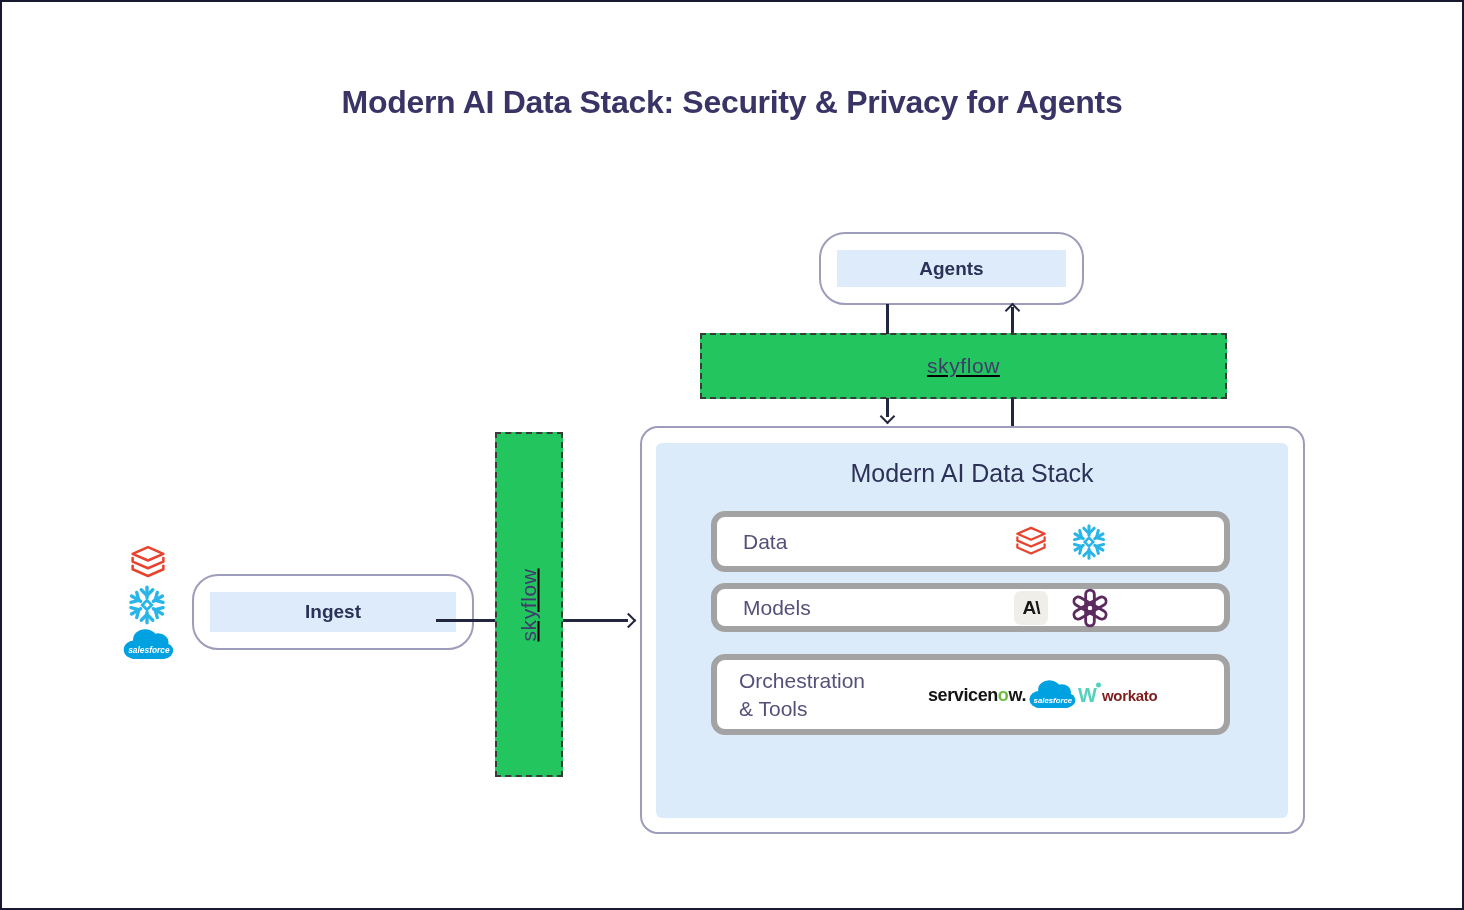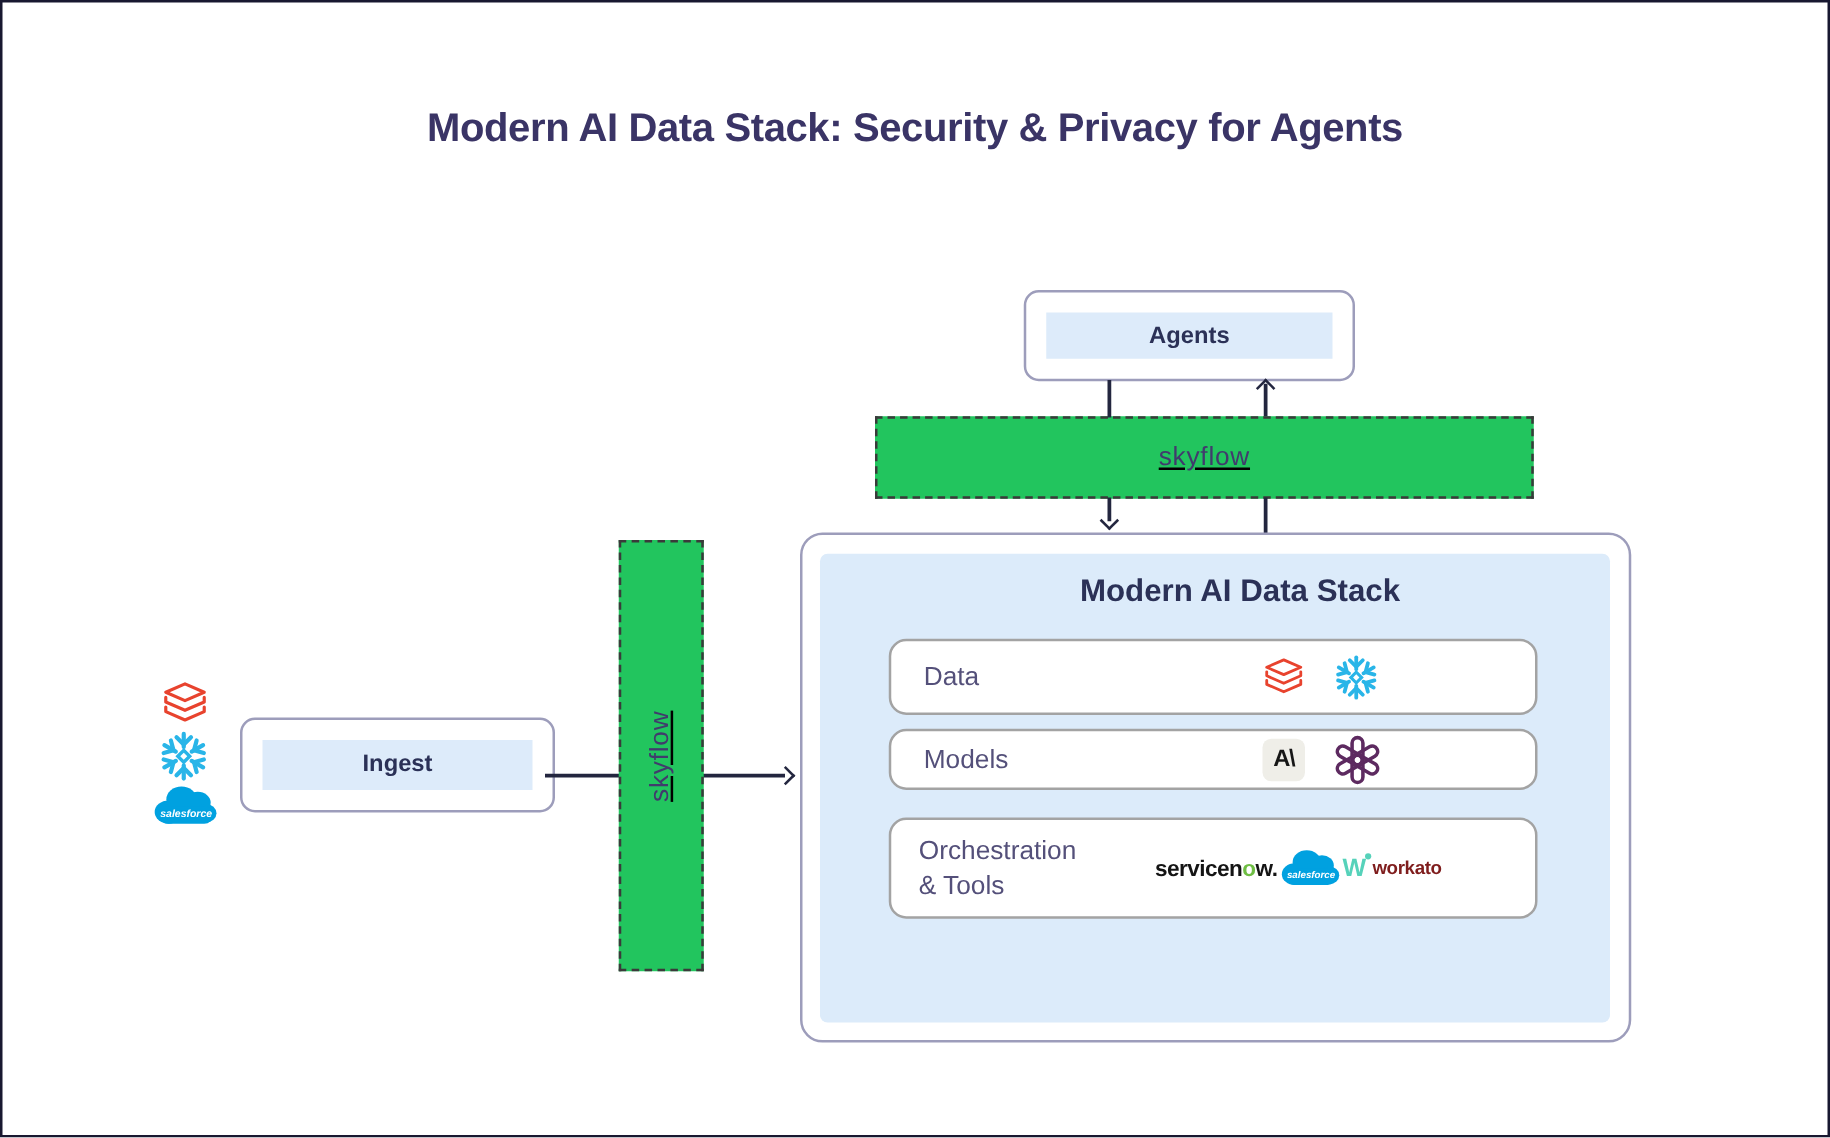--- a/index.html
+++ b/index.html
@@ -6,49 +6,49 @@
   .canvas{
     position:relative;width:1464px;height:910px;background:#ffffff;
     border:2px solid #181830;box-sizing:border-box;overflow:hidden;
     font-family:"Liberation Sans",sans-serif;
   }
   .title{
     position:absolute;left:0;top:82px;width:100%;margin:0;
     text-align:center;font-size:32px;font-weight:bold;color:#3a3466;letter-spacing:-0.3px;
   }
   
-  .outer-box{position:absolute;background:#fff;border:2px solid #9d9dbb;border-radius:12px;box-sizing:border-box;}
+  .outer-box{position:absolute;background:#fff;border:2px solid #9d9dbb;border-radius:26px;box-sizing:border-box;}
   .inner-fill{
     position:absolute;left:16px;right:16px;top:16px;bottom:16px;background:#ddebfa;
     display:flex;align-items:center;justify-content:center;
     font-size:19px;font-weight:bold;color:#2b3157;
   }
   .agents{left:817px;top:230px;width:265px;height:73px;}
-  .ingest{left:190px;top:572px;width:252px;height:76px;}
+  .ingest{left:190px;top:572px;width:282px;height:76px;}
   
   .dashed-box{
     position:absolute;background:#22c55e;border:2px dashed #3a3a3a;box-sizing:border-box;
     display:flex;align-items:center;justify-content:center;text-decoration:underline;
   }
   .skyflow-h{left:698px;top:331px;width:527px;height:66px;}
   .skyflow-v{left:493px;top:430px;width:68px;height:345px;}
   .skyflow-word{font-size:21px;font-weight:500;color:#413b6d;letter-spacing:0.6px;}
   .skyflow-v .skyflow-word{transform:rotate(-90deg);white-space:nowrap;}
   
   .vline{position:absolute;width:2.5px;background:#23263f;}
   .hline{position:absolute;height:2.5px;background:#23263f;}
   .chev{position:absolute;width:9px;height:9px;border:0 solid #23263f;}
   .chev-up{border-left-width:2.5px;border-top-width:2.5px;transform:rotate(45deg);}
   .chev-down{border-right-width:2.5px;border-bottom-width:2.5px;transform:rotate(45deg);}
   .chev-right{border-top-width:2.5px;border-right-width:2.5px;transform:rotate(45deg);}
   
   .stack{left:638px;top:424px;width:665px;height:408px;border-radius:18px;}
   .stack-inner{position:absolute;left:14px;top:15px;width:632px;height:375px;background:#dcebfa;border-radius:6px;}
-  .stack-title{position:absolute;left:0;top:16px;width:100%;text-align:center;font-size:25px;font-weight:bold;color:#2b3157;padding-left:20px;}
-  .row{position:absolute;left:55px;width:519px;background:#fff;border:2px solid #a3a3a3;border-radius:14px;box-sizing:border-box;}
+  .stack-title{position:absolute;left:0;top:16px;width:100%;text-align:center;font-size:25px;font-weight:normal;color:#2b3157;}
+  .row{position:absolute;left:55px;width:519px;background:#fff;border:6px solid #a3a3a3;border-radius:14px;box-sizing:border-box;}
   .row-data{top:68px;height:61px;}
   .row-models{top:140px;height:49px;}
   .row-orch{top:211px;height:81px;}
   .row-label{position:absolute;left:26px;top:50%;transform:translateY(-50%);font-size:21px;color:#54507a;}
   .row-label2{position:absolute;left:22px;top:50%;transform:translateY(-50%);width:150px;text-align:left;
     font-size:21px;color:#54507a;line-height:28px;}
   .row-logos{position:absolute;left:297px;top:50%;transform:translateY(-50%);display:flex;align-items:center;gap:22px;}
   .row-orch .row-logos{left:211px;gap:0;}
   
   .anthropic-chip{width:34px;height:34px;background:#efeee8;border-radius:7px;display:flex;align-items:center;justify-content:center;

